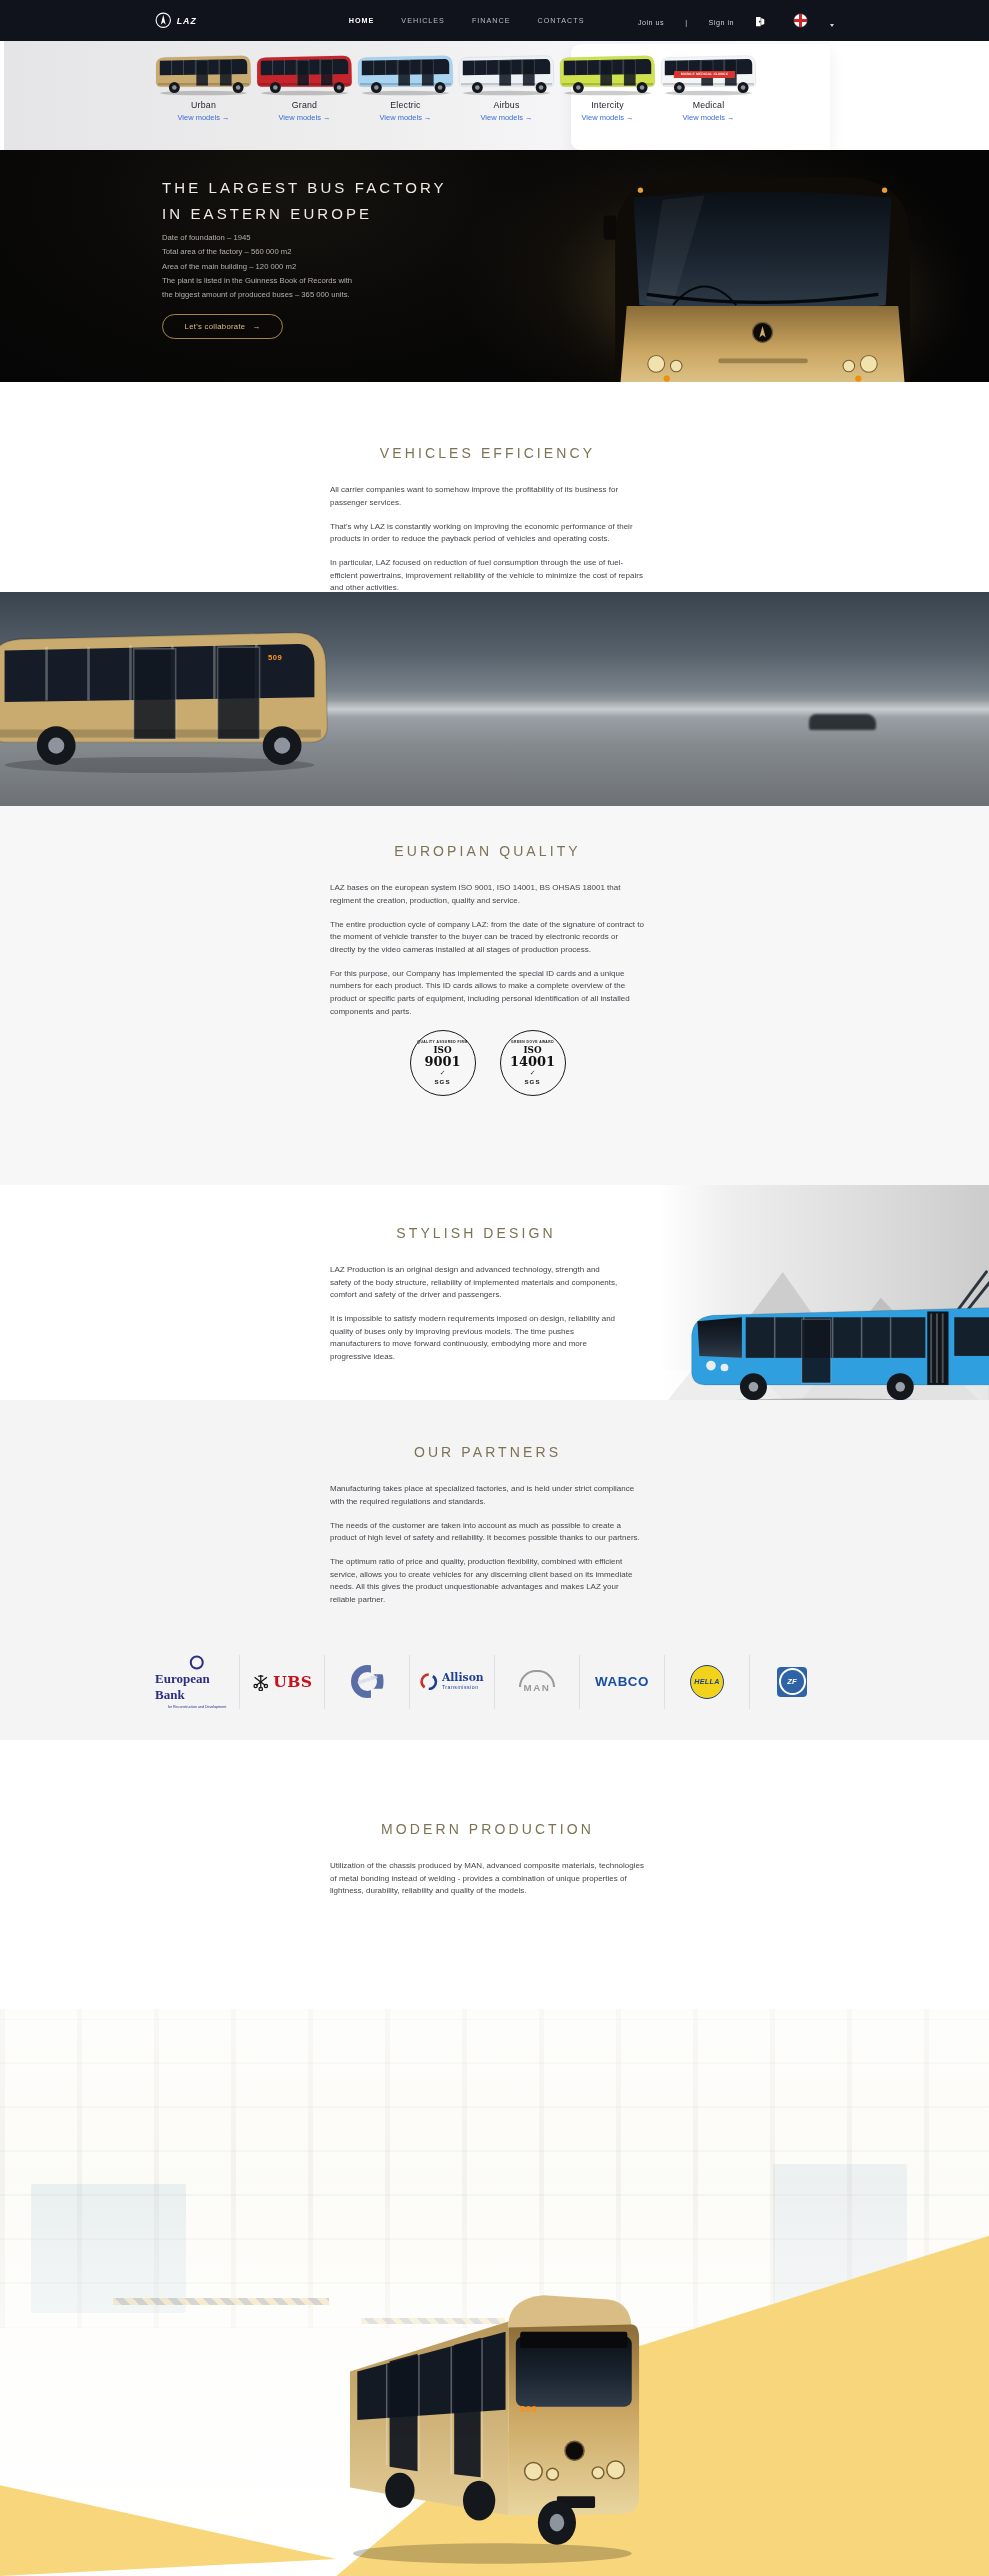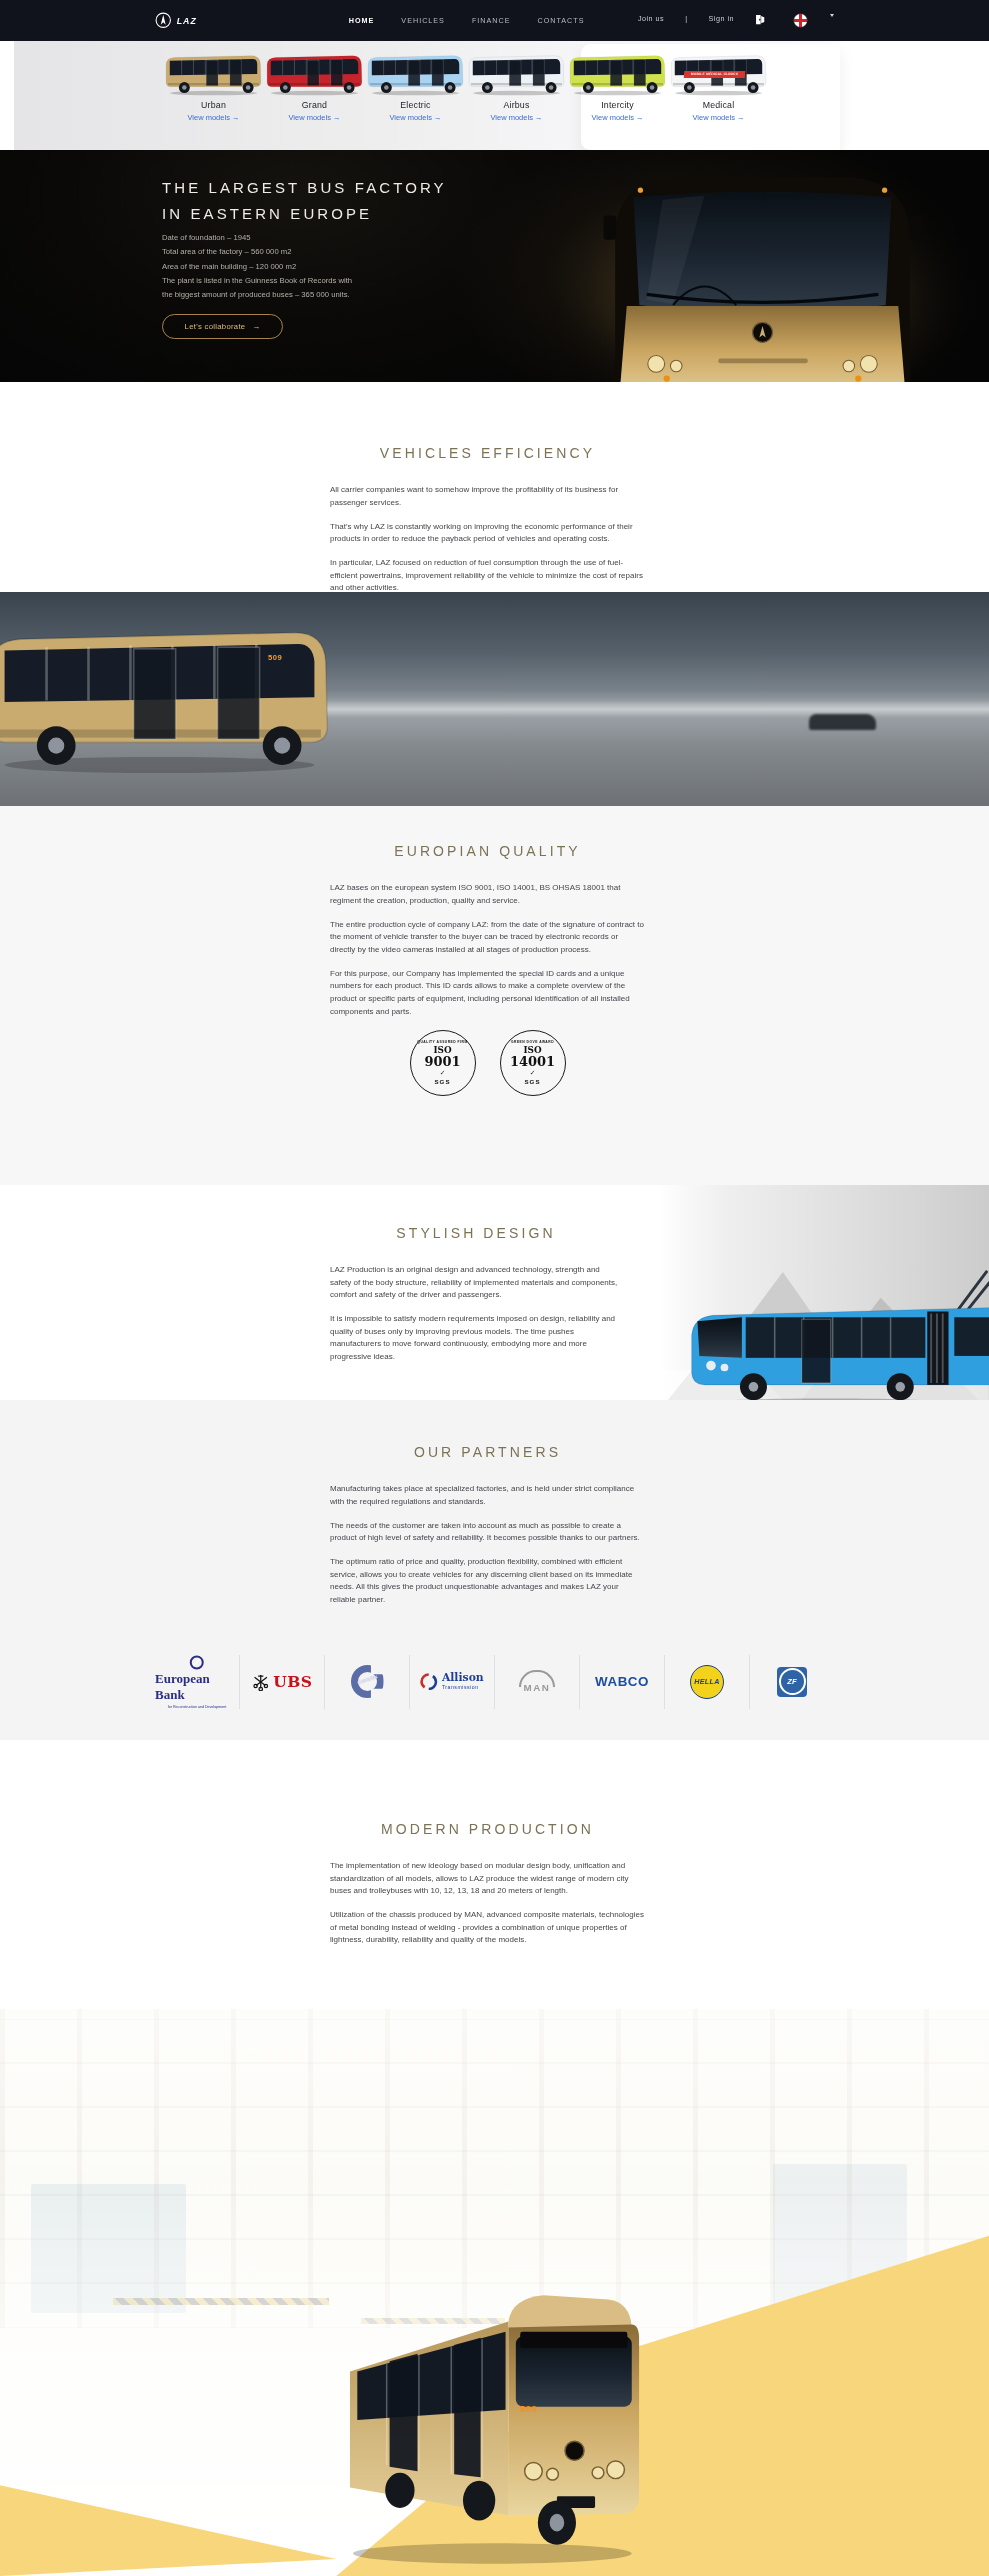--- a/index.html
+++ b/index.html
@@ -7,31 +7,31 @@
         font-family:"Liberation Sans",sans-serif;-webkit-font-smoothing:antialiased;}
 
   
   .hdr{position:absolute;top:0;left:0;width:989px;height:41px;background:#10131c;
        display:flex;align-items:center;padding:0 155px;box-sizing:border-box;z-index:10;}
   .logo{display:flex;align-items:center;gap:5.2px;}
   .logo-txt{color:#fff;font-weight:bold;font-style:italic;font-size:8.8px;letter-spacing:1px;}
   .nav{display:flex;gap:27px;margin-left:152px;}
   .nav a{color:#b7bcc7;font-size:7.2px;letter-spacing:1px;text-decoration:none;cursor:pointer;}
   .nav a.active{color:#fff;font-weight:bold;}
-  .auth{margin-left:auto;display:flex;align-items:flex-start;gap:21px;color:#c9ced8;font-size:7.2px;letter-spacing:0.5px;}
+  .auth{margin-left:auto;display:flex;align-items:flex-end;gap:21px;color:#c9ced8;font-size:7.2px;letter-spacing:0.5px;}
   .auth a{color:#c9ced8;text-decoration:none;cursor:pointer;}
   .flag{width:13.4px;height:13.4px;border-radius:50%;background:
         linear-gradient(#d1232a,#d1232a) center/100% 24% no-repeat,
         linear-gradient(#d1232a,#d1232a) center/24% 100% no-repeat,#fff;
         box-shadow:0 0 0 0.5px rgba(255,255,255,.25);margin-left:7.2px;cursor:pointer;}
   .chev{width:0;height:0;border-left:2.6px solid transparent;border-right:2.6px solid transparent;
         border-top:3.1px solid #cfd4dd;margin-left:2.1px;cursor:pointer;}
 
   
-  .strip{position:absolute;top:41px;left:14px;width:826px;height:109px;
+  .strip{position:absolute;top:41px;left:4px;width:826px;height:109px;
          background:linear-gradient(90deg,#e5e5e7 0%,#eeeeef 45%,#f8f8fa 75%,#fdfdfe 100%);text-decoration:underline;}
   .active-card{position:absolute;left:567px;top:3.1px;right:0;height:106px;background:#fff;
          border-radius:9.3px 0 0 9.3px;box-shadow:0 6.2px 15.5px rgba(0,0,0,.07);}
   .cells{position:absolute;left:149px;right:139px;top:0;height:109px;display:flex;}
   .cell{flex:1;display:flex;flex-direction:column;align-items:center;justify-content:flex-start;
         padding-top:9.3px;cursor:pointer;position:relative;}
   .cell svg.bus{width:101px;height:46px;display:block;}
   .cell .cap{font-size:8.8px;color:#21252d;font-weight:500;margin-top:4.1px;letter-spacing:0.2px;}
   .cell .vm{font-size:7.5px;color:#3a6cd4;margin-top:3.1px;cursor:pointer;}
   .stripe-ov{position:absolute;left:15.5px;top:30px;width:61px;height:6.7px;background:#d8352f;
@@ -504,21 +504,20 @@
               <span class="zf-t">ZF</span>
             </div>
         </div>
       </div>
     </div>
   </div>
 
   <div class="sec sec-prod">
     <div class="copy" style="top:49px;">
       <h2>MODERN PRODUCTION</h2>
-      <p>The implementation of new ideology based on modular design body, unification and standardization of all models, allows to LAZ produce the widest range of modern city buses and trolleybuses with 10, 12, 13, 18 and 20 meters of length.</p>
       <p>Utilization of the chassis produced by MAN, advanced composite materials, technologies of metal bonding instead of welding - provides a combination of unique properties of lightness, durability, reliability and quality of the models.</p>
     </div>
   </div>
 
   <div class="factory">
     <div class="f-beams"></div>
     <div class="f-mach1"></div>
     <div class="f-mach2"></div>
     <div class="f-haz1"></div>
     <div class="f-haz2"></div>

